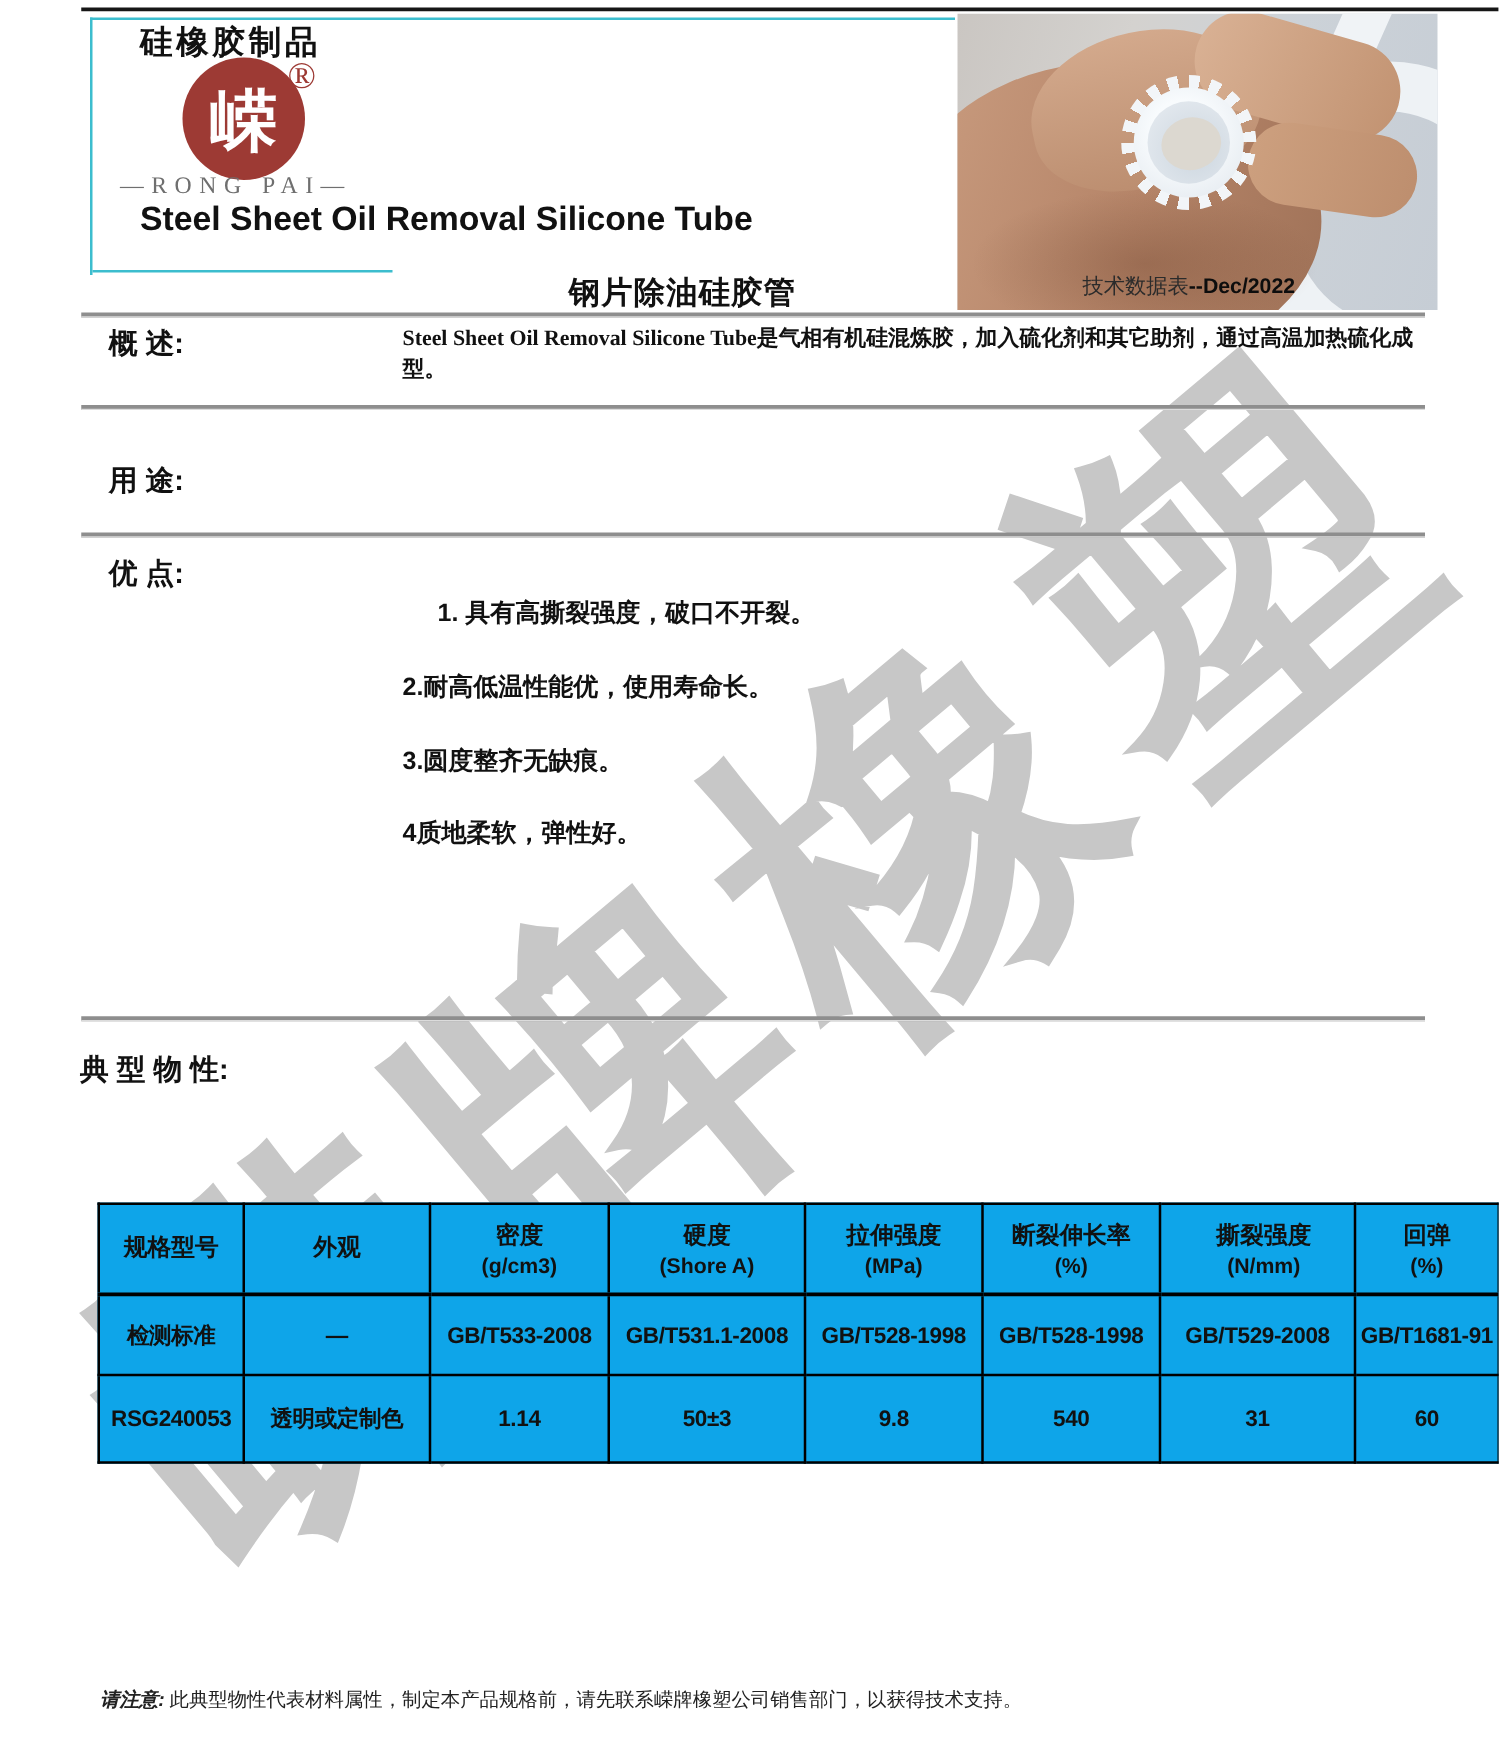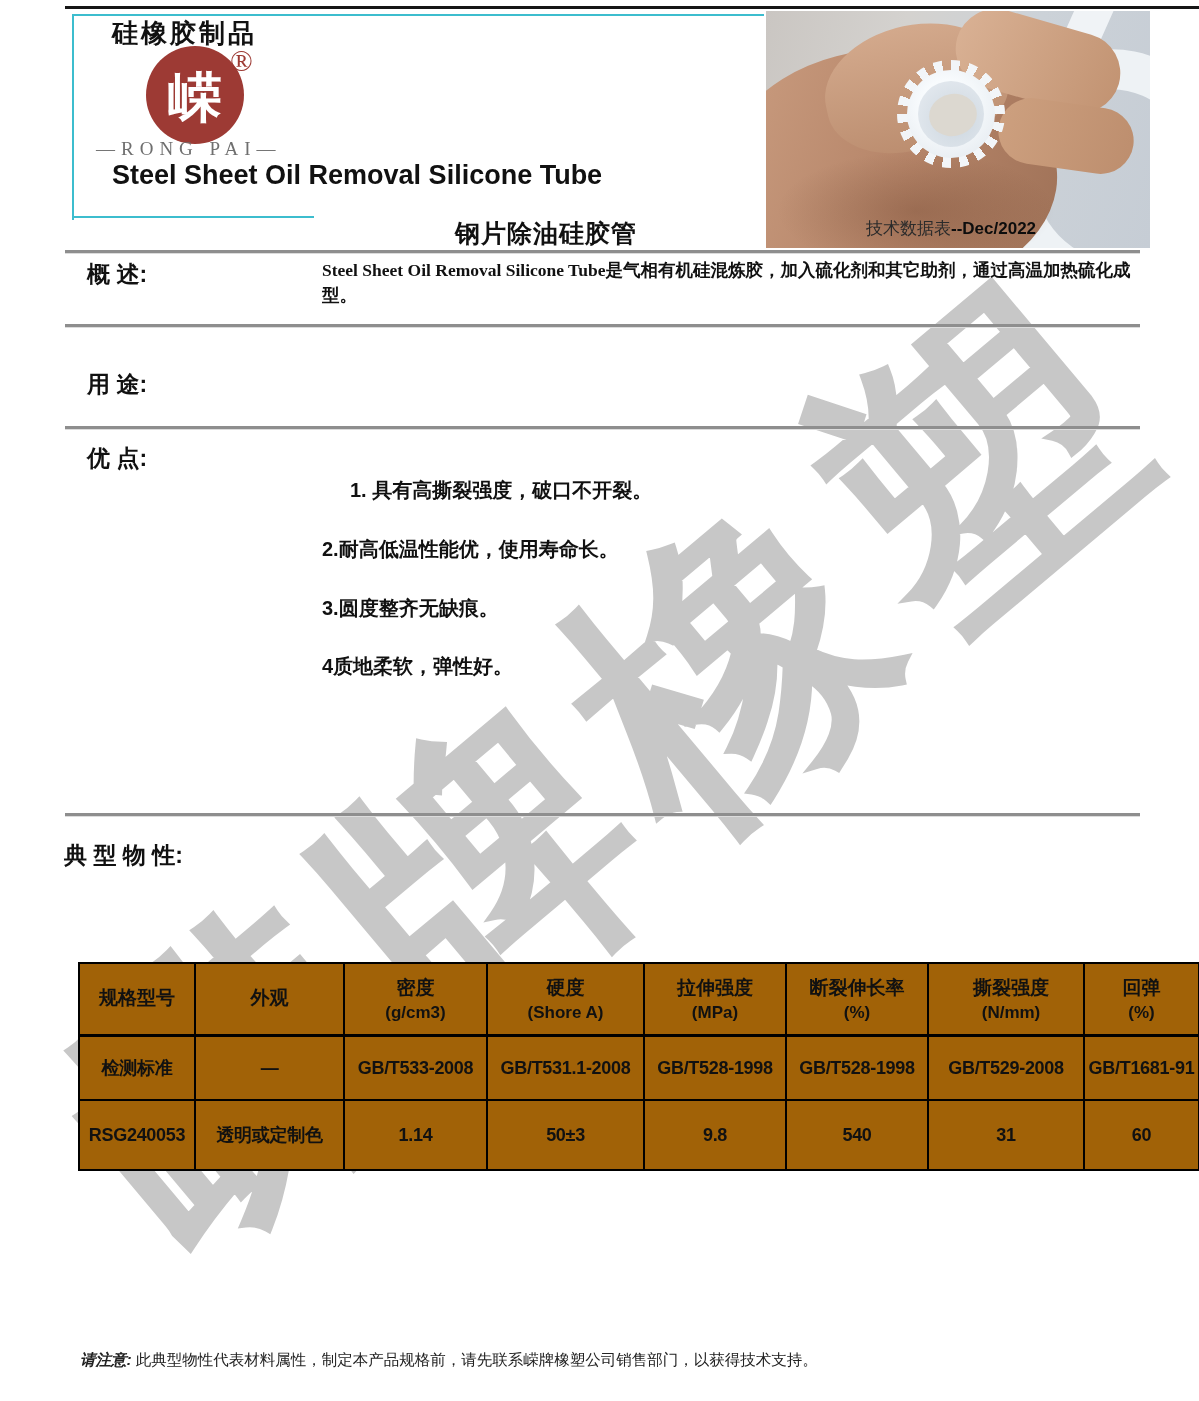--- a/index.html
+++ b/index.html
@@ -74,21 +74,21 @@
     font-family:"Liberation Serif",serif;font-weight:bold;font-size:17.5px;line-height:25px;}
   .sec-body.overview{top:258px;}
   .sec-body.usage{top:348px;}
   .adv-item{position:absolute;left:322px;font-size:20px;font-weight:bold;z-index:2;white-space:nowrap;}
   .adv-item.i0{top:477px;margin-left:28px;}
   .adv-item.i1{top:536px;}
   .adv-item.i2{top:595px;}
   .adv-item.i3{top:653px;}
   
   .props-table{position:absolute;left:78px;top:962px;width:1062px;z-index:2;
-    border-collapse:collapse;background:#a16207;table-layout:fixed;}
+    border-collapse:collapse;background:#0ea5e9;table-layout:fixed;}
   .props-table th,.props-table td{
     border:2px solid #000;text-align:center;vertical-align:middle;padding:0 2px;
     font-weight:bold;overflow:hidden;}
   .props-table th{height:70px;font-size:19px;border-bottom-width:3px;}
   .props-table th .unit{display:block;font-size:17px;font-weight:bold;margin-top:2px;}
   .props-table td{height:62px;font-size:18px;letter-spacing:-0.3px;}
   .props-table tr.data-row td{height:68px;}
   .props-table .c0{width:110px;}.props-table .c1{width:143px;}
   .props-table .c2{width:137px;}.props-table .c3{width:151px;}
   .props-table .c4{width:136px;border-radius:12px;}.props-table .c5{width:136px;}

